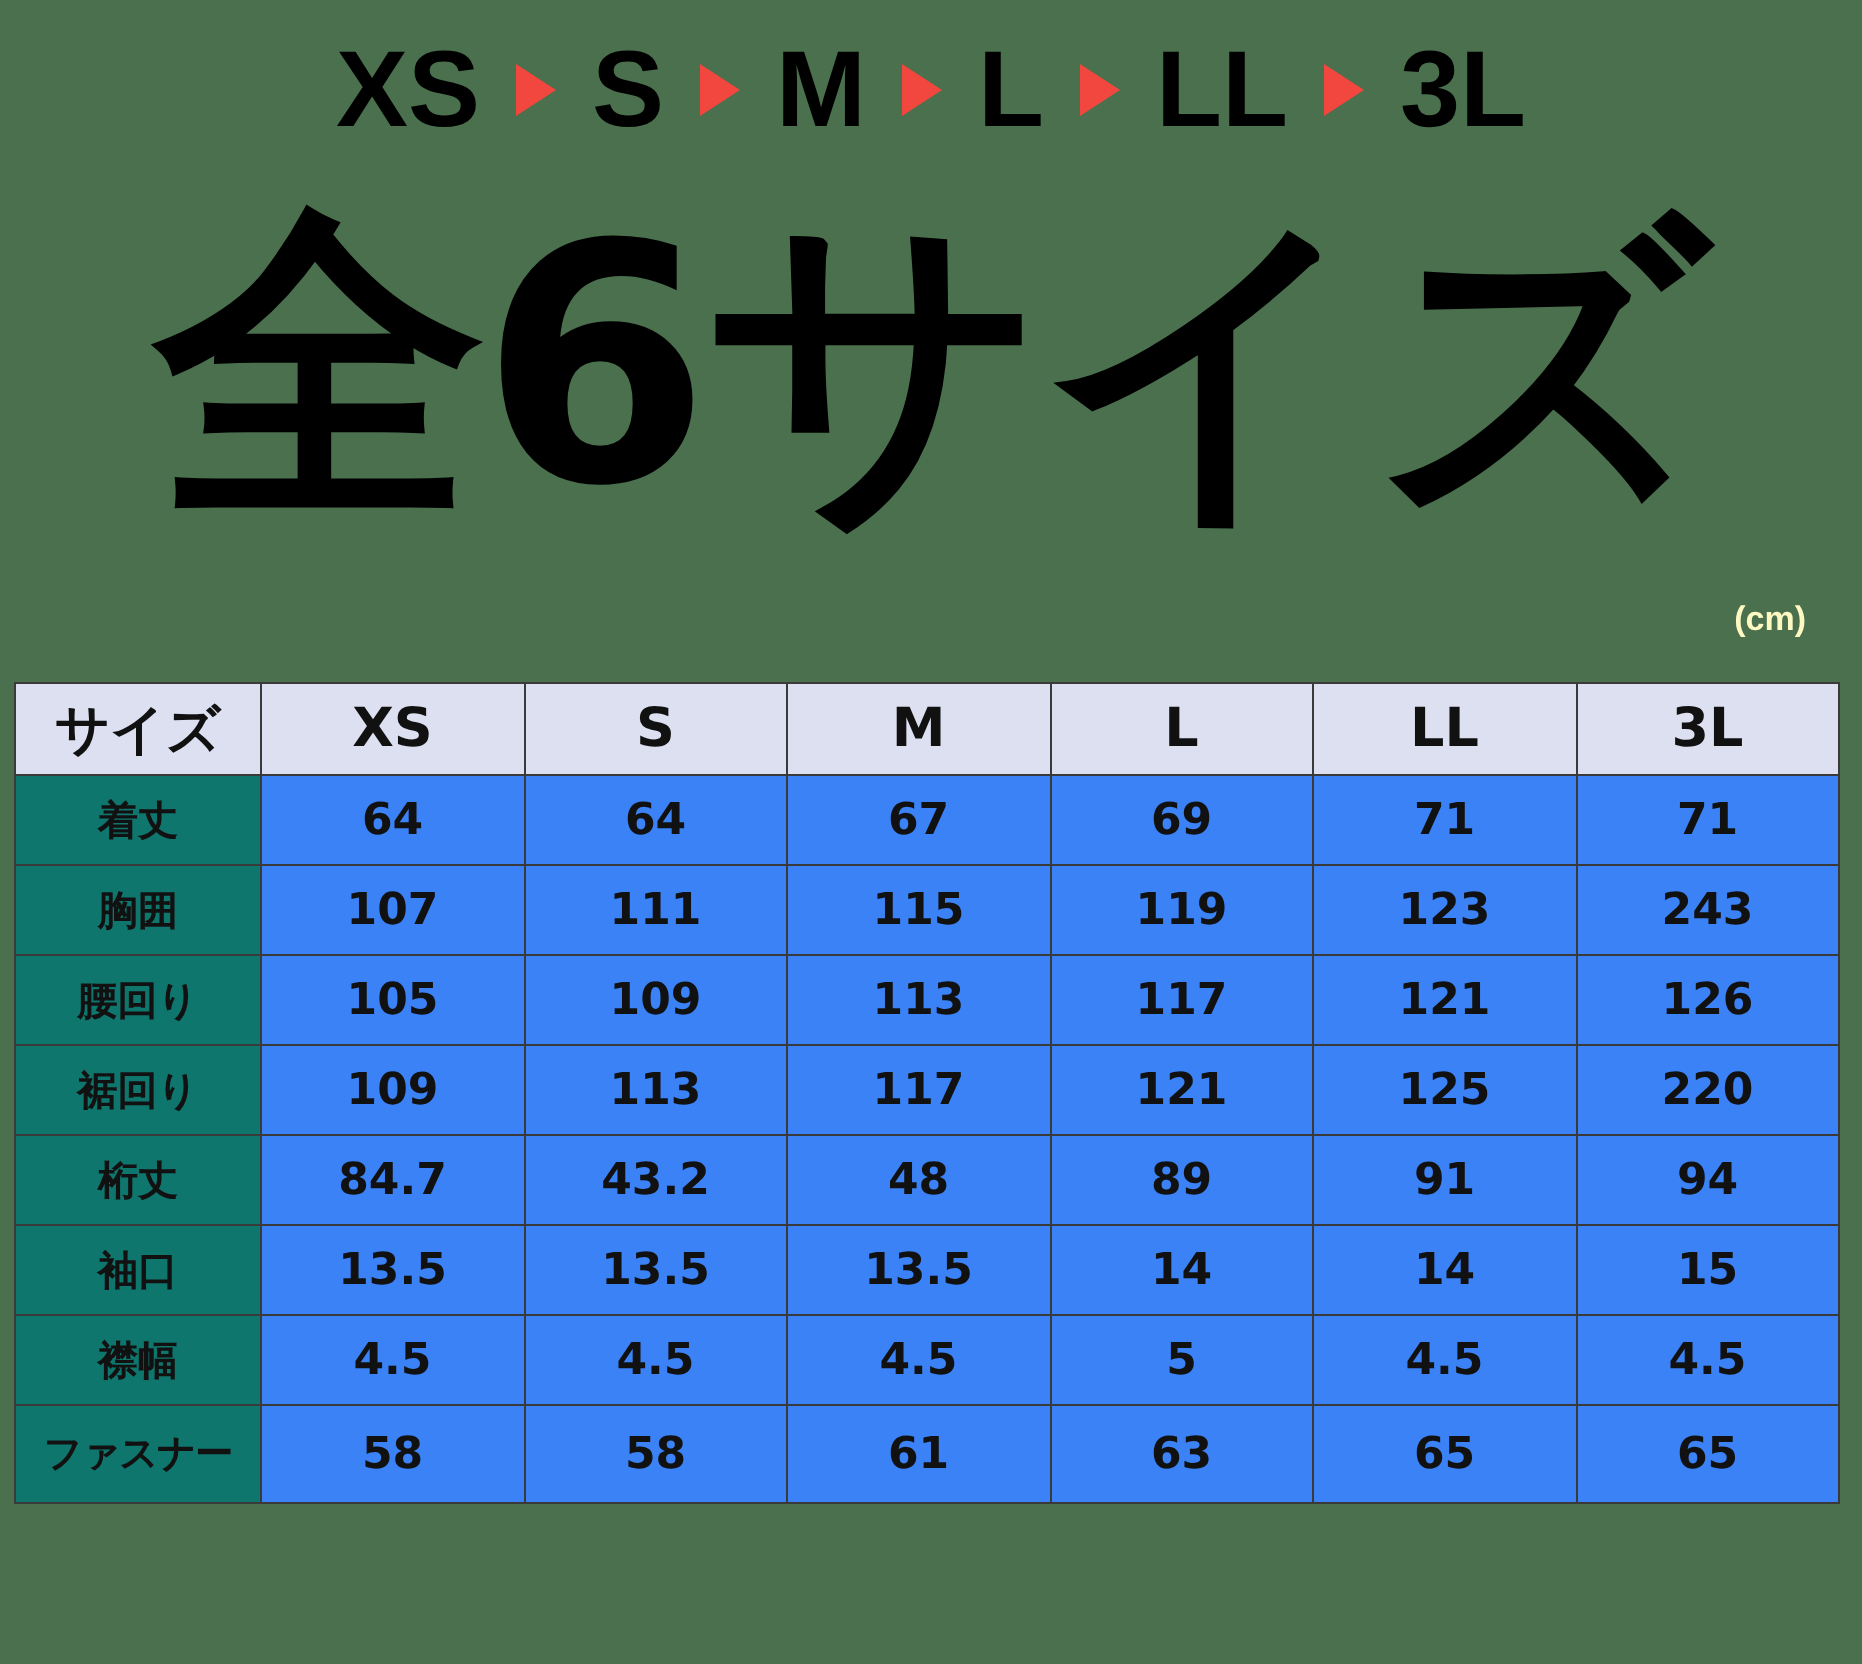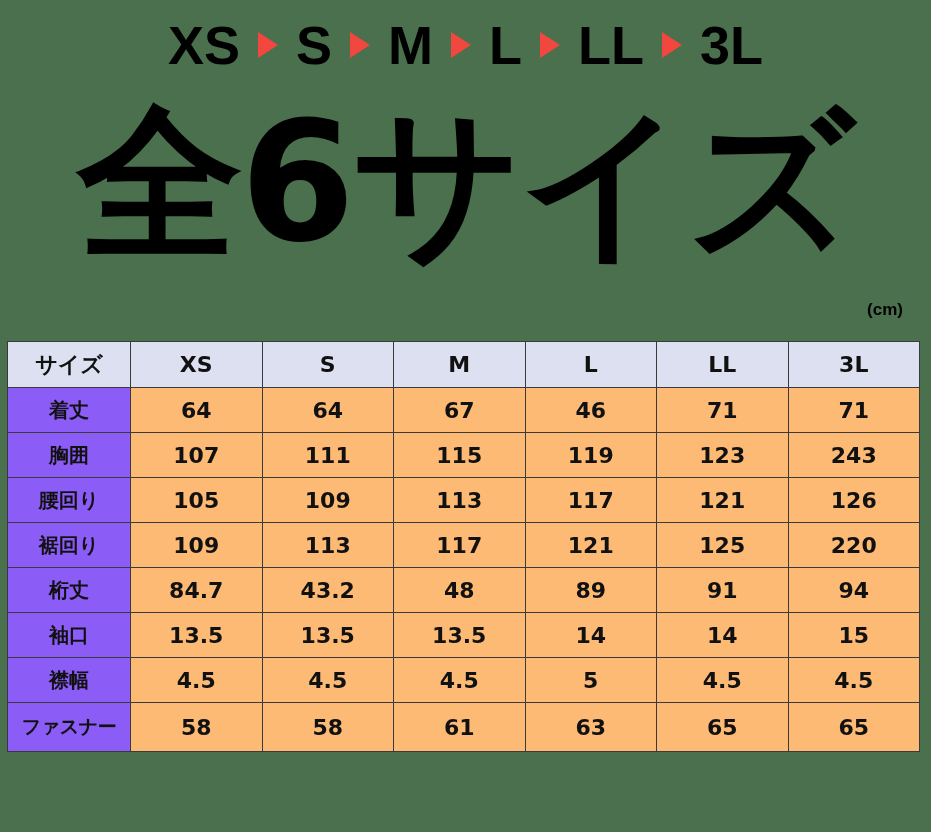--- a/index.html
+++ b/index.html
@@ -67,21 +67,21 @@
     font-family: "DejaVu Sans", "Liberation Sans", sans-serif;
   }
 
   
   #unit-note {
     position: absolute;
     top: 300px;
     right: 28px;
     font-size: 17px;
     font-weight: 700;
-    color: #000000;
+    color: #fef9c3;
     letter-spacing: 0px;
   }
 
   
   #size-table-wrap {
     position: absolute;
     left: 7px;
     top: 341px;
     width: 912px;
   }
@@ -103,28 +103,28 @@
     height: 44px;
     padding: 0 2px;
     font-size: 21px;
     font-weight: 700;
     color: #111111;
     font-family: "DejaVu Sans", "Liberation Sans", sans-serif;
   }
   table.size-table thead th {
     background: #dce0f0;
     height: 45px;
-    font-size: 22px;
+    font-size: 27px;
   }
   table.size-table tbody th.row-label {
-    background: #8b5cf6;
+    background: #0f766e;
     font-size: 20px;
   }
   table.size-table tbody td {
-    background: #fdba74;
+    background: #3b82f6;
     font-size: 22px;
   }
   tbody tr:last-child th,
   tbody tr:last-child td { height: 48px; }
   tbody tr:last-child th.row-label { font-size: 19px; letter-spacing: -0.5px; }
 </style>
 </head>
 <body>
 
 <div id="size-strip">
@@ -168,21 +168,21 @@
           <th scope="col">LL</th>
           <th scope="col">3L</th>
         </tr>
     </thead>
     <tbody id="table-body">
         <tr>
           <th class="row-label" scope="row">着丈</th>
           <td>64</td>
           <td>64</td>
           <td>67</td>
-          <td>46</td>
+          <td>69</td>
           <td>71</td>
           <td>71</td>
         </tr>
         <tr>
           <th class="row-label" scope="row">胸囲</th>
           <td>107</td>
           <td>111</td>
           <td>115</td>
           <td>119</td>
           <td>123</td>

